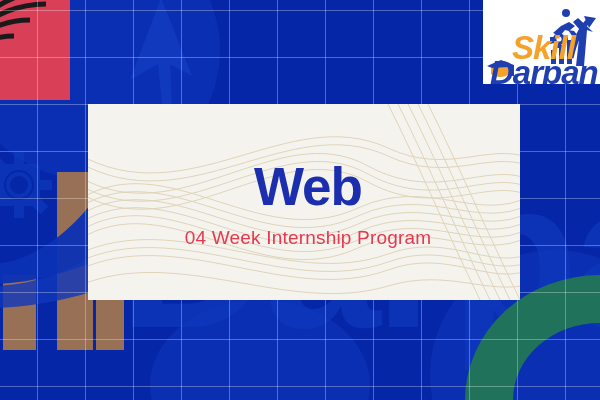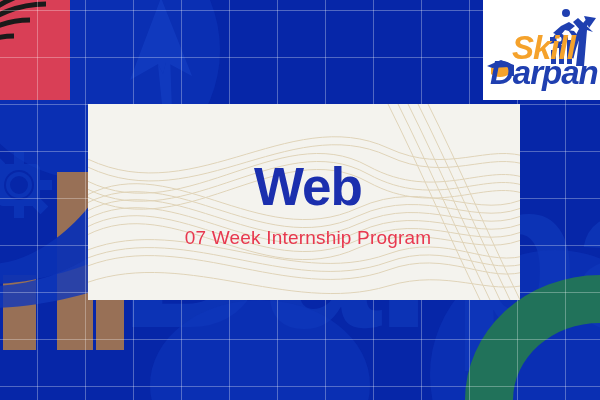--- a/index.html
+++ b/index.html
@@ -106,21 +106,21 @@
     color:#e8384f;
     font-family:"Liberation Sans",sans-serif;
     font-size:19px;
     letter-spacing:.2px;
     text-align:center;
     white-space:nowrap;
   }
 
   
   .logocard{
-    position:absolute;left:483px;top:0;width:117px;height:100px;
+    position:absolute;left:483px;top:0;width:117px;height:84px;
     background:#ffffff;
     overflow:hidden;
     z-index:6;
   }
   .logocard svg{position:absolute;left:0;top:0;}
   .logo-skill{
     position:absolute;left:29px;top:31px;
     font-family:"Liberation Sans",sans-serif;
     font-weight:bold;font-style:italic;
     font-size:33px;line-height:1;
@@ -225,21 +225,21 @@
         <path d="M320 0 C350 60 380 130 412 196"></path>
         <path d="M330 0 C360 60 390 130 422 196"></path>
         <path d="M340 0 C370 60 400 130 432 196"></path>
       </g>
     </svg>
 
     <div class="panel-inner">
       <h1 class="title">
         <span>Web</span>
       </h1>
-      <div class="subtitle">07 Week Internship Program</div>
+      <div class="subtitle">04 Week Internship Program</div>
     </div>
   </div>
 
   <div class="logocard">
     <svg width="117" height="100" viewBox="0 0 117 100">
 
       <path d="M95 18 L90 22 L97 30 L93 66 L101 66 L104 30 L110 32 Z" fill="#1f3fb0"></path>
       <path d="M88 58 C92 40 98 28 106 20" fill="none" stroke="#1f3fb0" stroke-width="5"></path>
       <path d="M101 16 L113 18 L106 28 Z" fill="#1f3fb0"></path>
 

